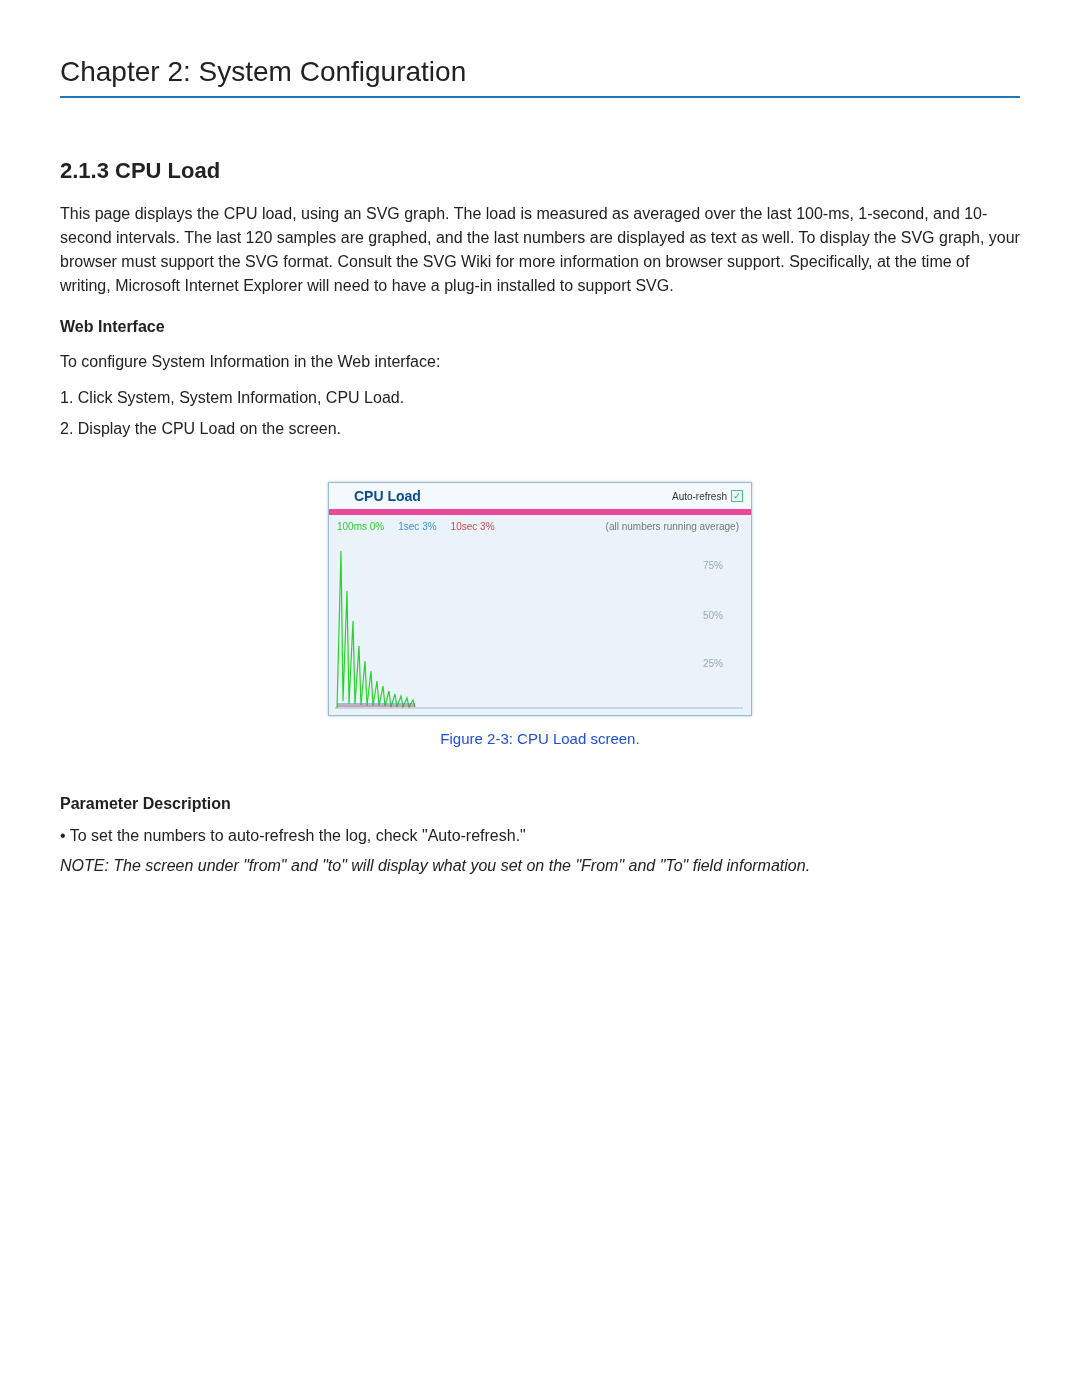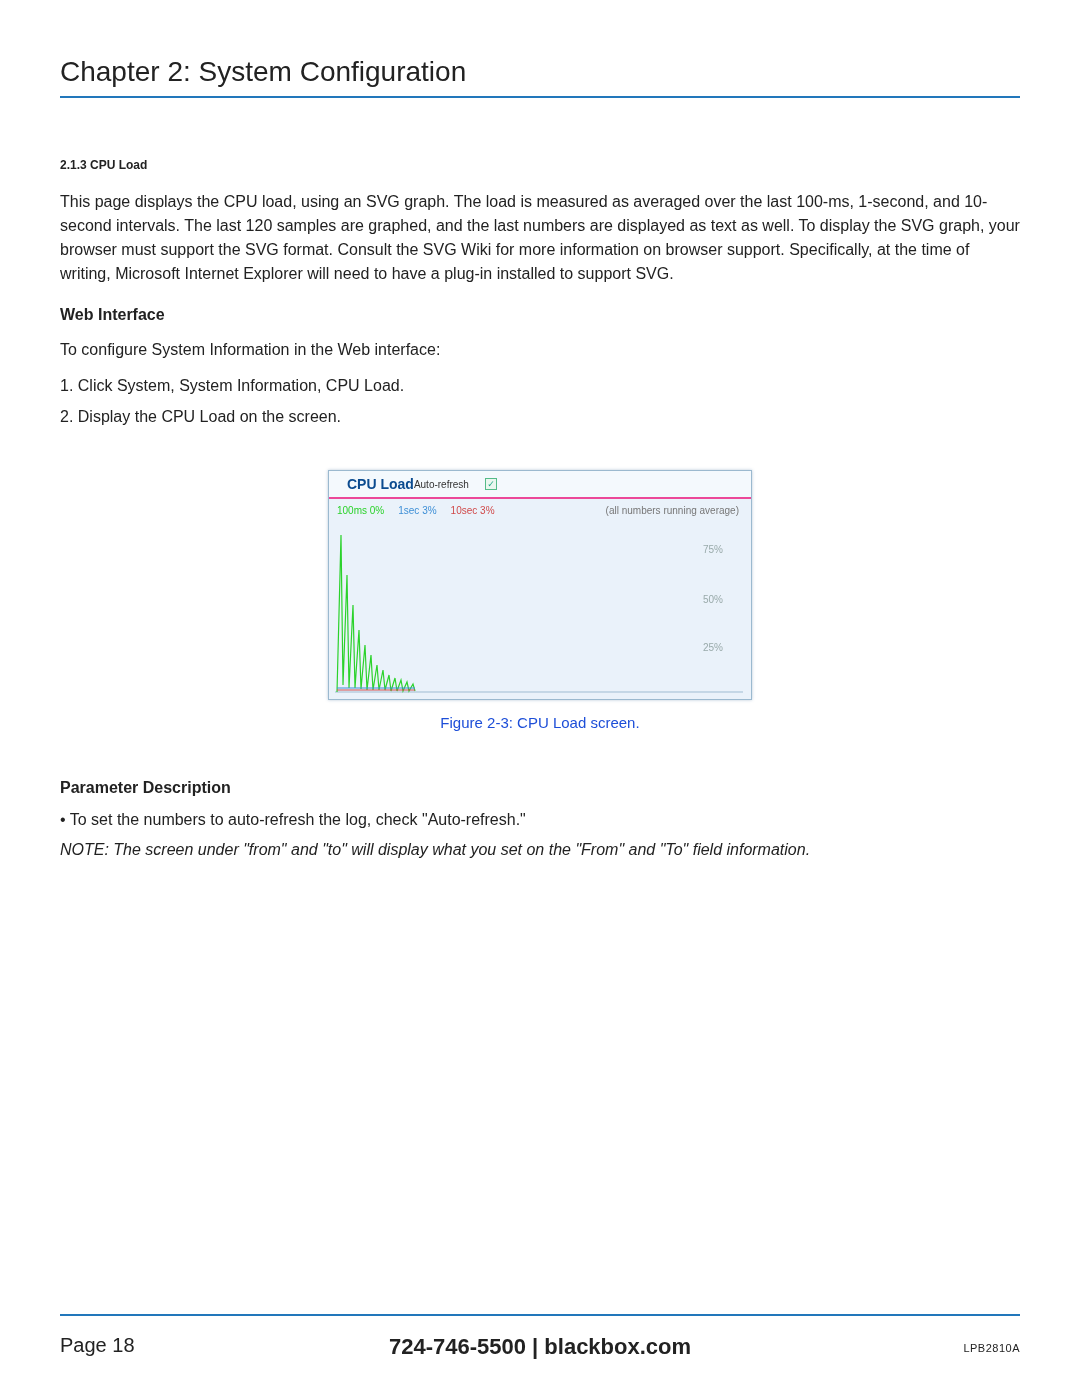--- a/index.html
+++ b/index.html
@@ -1,32 +1,32 @@
 <!DOCTYPE html>
 <html><head>
 <meta charset="utf-8">
 <style>
   * { box-sizing: border-box; margin: 0; padding: 0; }
   html, body { width: 1080px; height: 1397px; background: #fff; font-family: "Segoe UI", "Helvetica Neue", Arial, sans-serif; color: #222; }
   .page { position: relative; width: 1080px; height: 1397px; padding: 56px 60px 0 60px; }
   .chapter-title { font-size: 28px; font-weight: 400; color: #222; padding-bottom: 8px; border-bottom: 2px solid #27b; margin-bottom: 60px; }
-  .section-num { font-size: 12px; font-weight: 600; margin-bottom: 18px; }
+  .section-num { font-size: 22px; font-weight: 600; margin-bottom: 18px; }
   .body-text { font-size: 16px; line-height: 1.5; margin-bottom: 20px; }
   .subhead { font-size: 16px; font-weight: 600; margin-top: 4px; margin-bottom: 14px; }
   .steps { font-size: 16px; line-height: 1.7; margin-bottom: 40px; }
   .steps div { margin-bottom: 4px; }
   .figure-wrap { display: flex; flex-direction: column; align-items: center; margin-bottom: 48px; }
 
   
   .cpu-box { width: 424px; border: 1px solid #9bb9cf; background: #f4f9fd; box-shadow: 0 0 3px rgba(80,120,160,0.4); }
-  .cpu-header { display: flex; align-items: center; justify-content: flex-start; padding: 5px 8px 5px 18px; }
+  .cpu-header { display: flex; align-items: center; justify-content: space-between; padding: 5px 8px 5px 25px; }
   .cpu-title { font-size: 14px; font-weight: 700; color: #0b4b8f; }
-  .auto-refresh { display: flex; align-items: center; font-size: 10px; color: #333; gap: 16px; }
+  .auto-refresh { display: flex; align-items: center; font-size: 10px; color: #333; gap: 4px; }
   .checkbox { width: 12px; height: 12px; border: 1px solid #5b8; background: #eaf7ef; display: inline-flex; align-items: center; justify-content: center; font-size: 9px; color: #2a8; line-height: 1; }
-  .cpu-chart { background: #eaf2fa; border-top: 2px solid #ec4899; padding: 6px 6px 4px 6px; }
+  .cpu-chart { background: #eaf2fa; border-top: 6px solid #ec4899; padding: 6px 6px 4px 6px; }
   .legend-row { font-size: 10px; display: flex; gap: 14px; padding: 0 2px 4px 2px; }
   .lgd-100ms { color: #2bd22b; }
   .lgd-1sec  { color: #3d8fd6; }
   .lgd-10sec { color: #d04a4a; }
   .lgd-note  { color: #777; margin-left: auto; padding-right: 4px; padding-left: 16px; }
   .plot { position: relative; width: 408px; height: 175px; }
   .plot .gridlabel { position: absolute; right: 20px; font-size: 10px; color: #9aa; }
   .gl-75 { top: 24px; } .gl-50 { top: 74px; } .gl-25 { top: 122px; }
   .plot svg { position: absolute; left: 0; top: 0; width: 100%; height: 100%; }
 
@@ -91,20 +91,13 @@
         </div>
       </div>
     </div>
     <div class="caption">Figure 2-3: CPU Load screen.</div>
   </div>
 
   <div class="param-title">Parameter Description</div>
   <div class="bullet">• To set the numbers to auto-refresh the log, check "Auto-refresh."</div>
   <div class="note">NOTE: The screen under "from" and "to" will display what you set on the "From" and "To" field information.</div>
 
-  <div class="footer">
-    <span class="footer-page">Page 18</span>
-    <span class="footer-center">
-      <span>724-746-5500</span><span>   |   </span><span>blackbox.com</span>
-    </span>
-    <span class="footer-model">LPB2810A</span>
-  </div>
 </div>
 
 </body></html>

